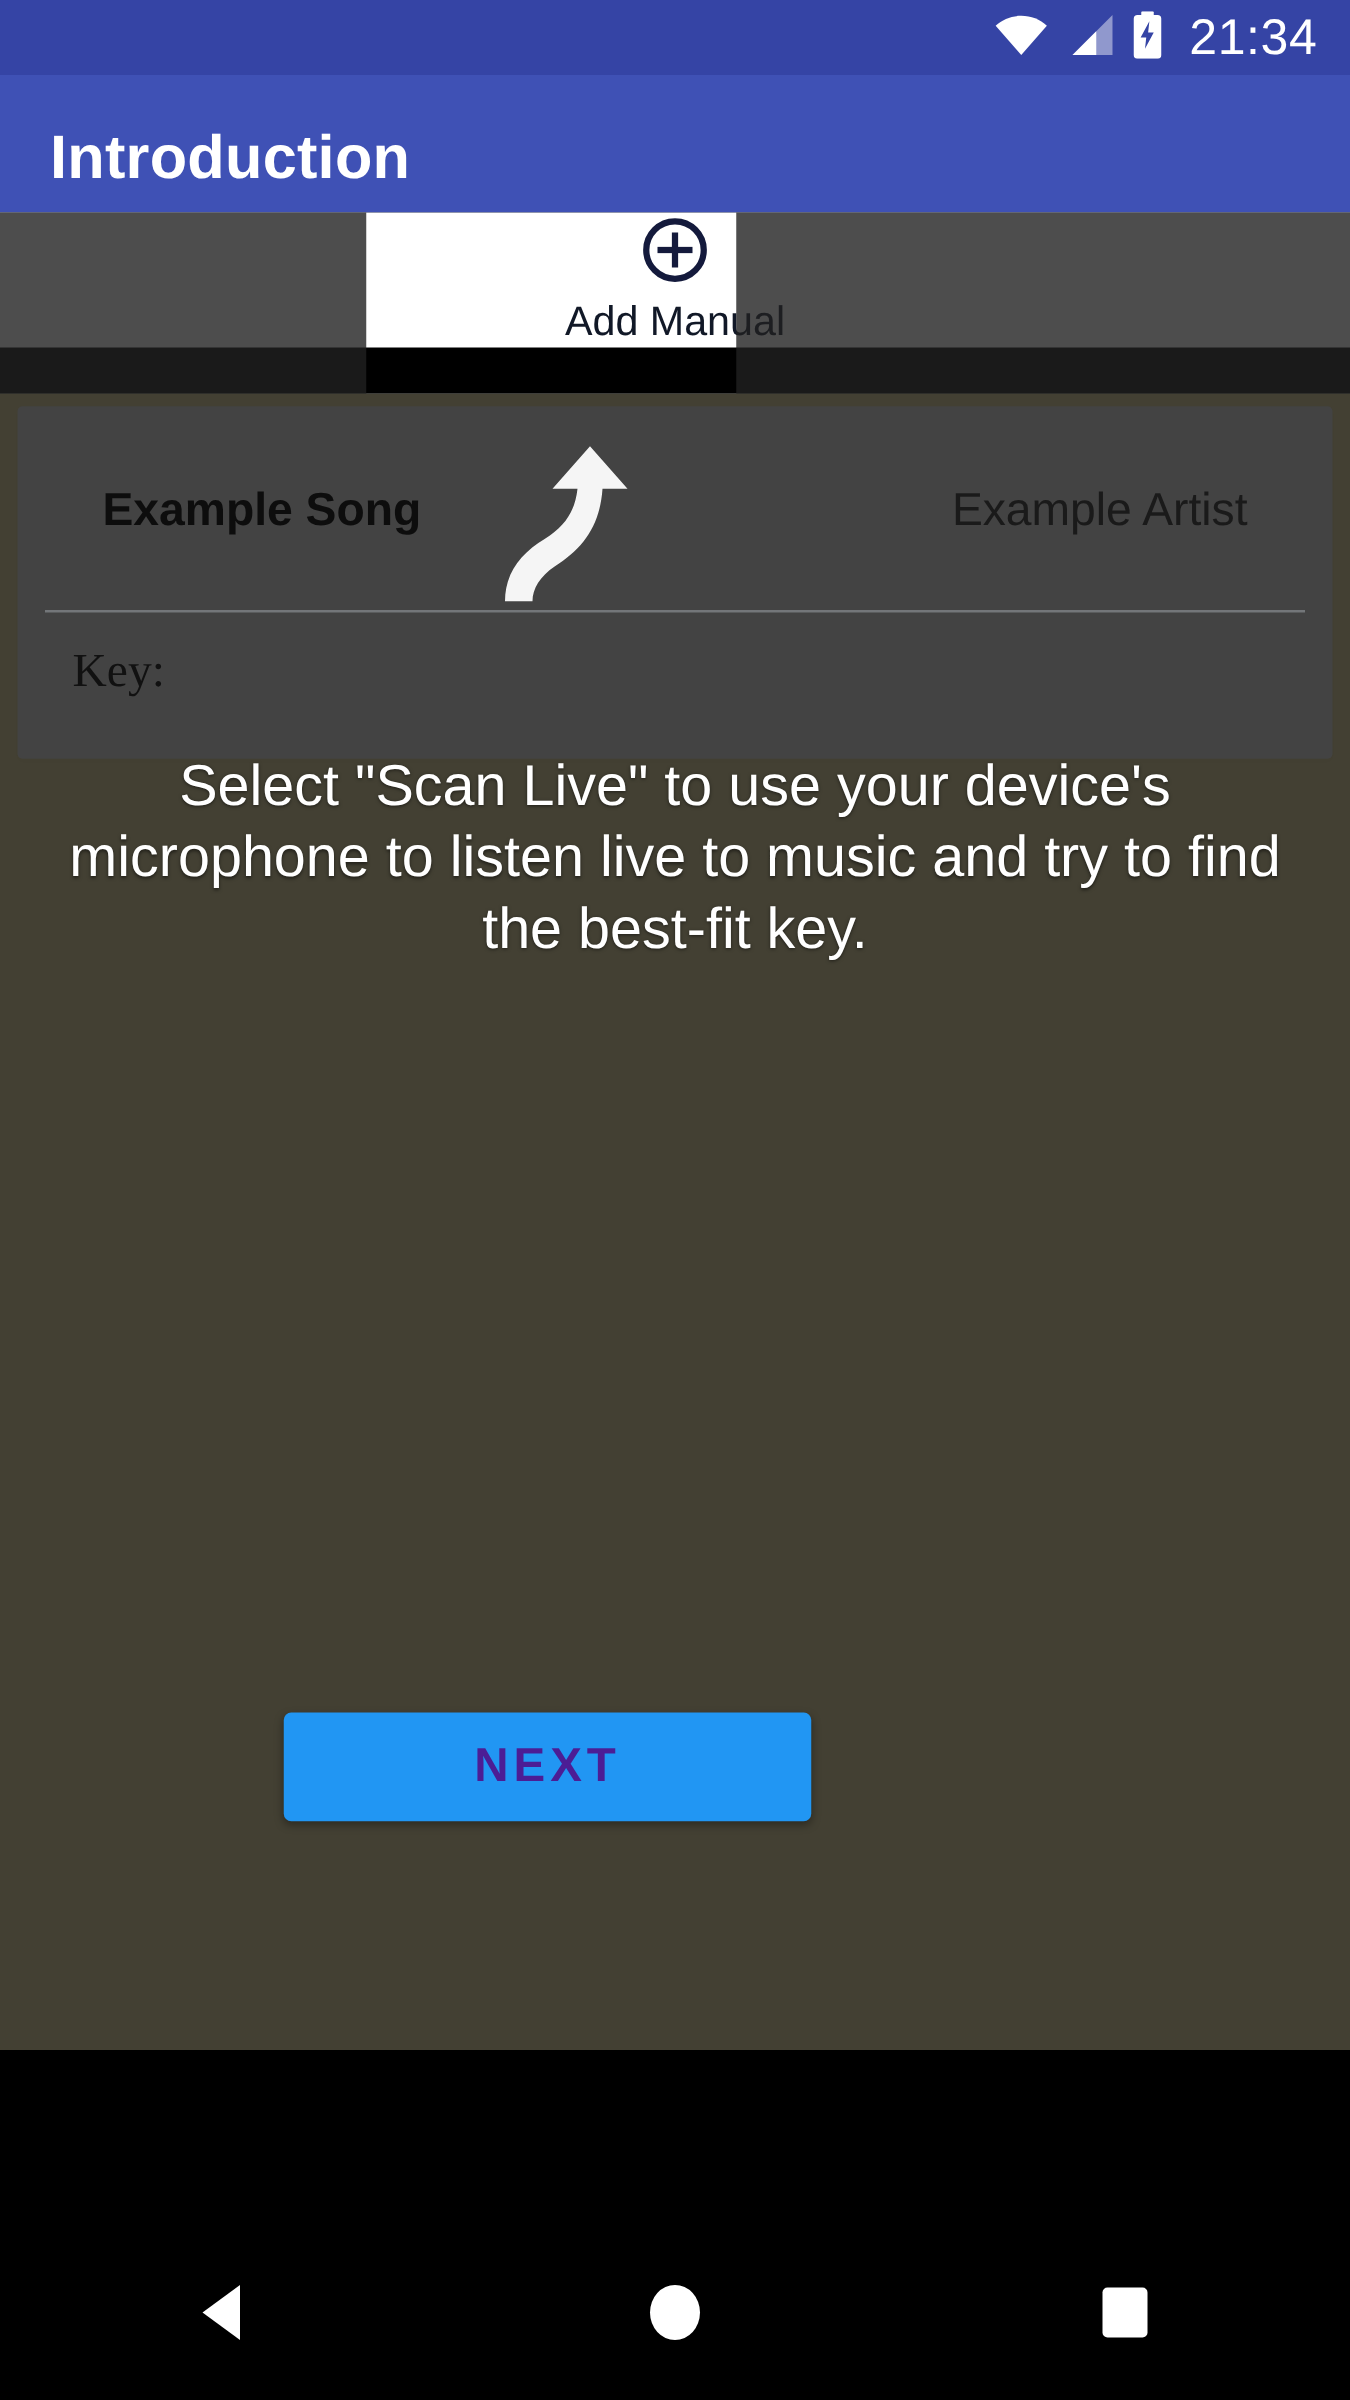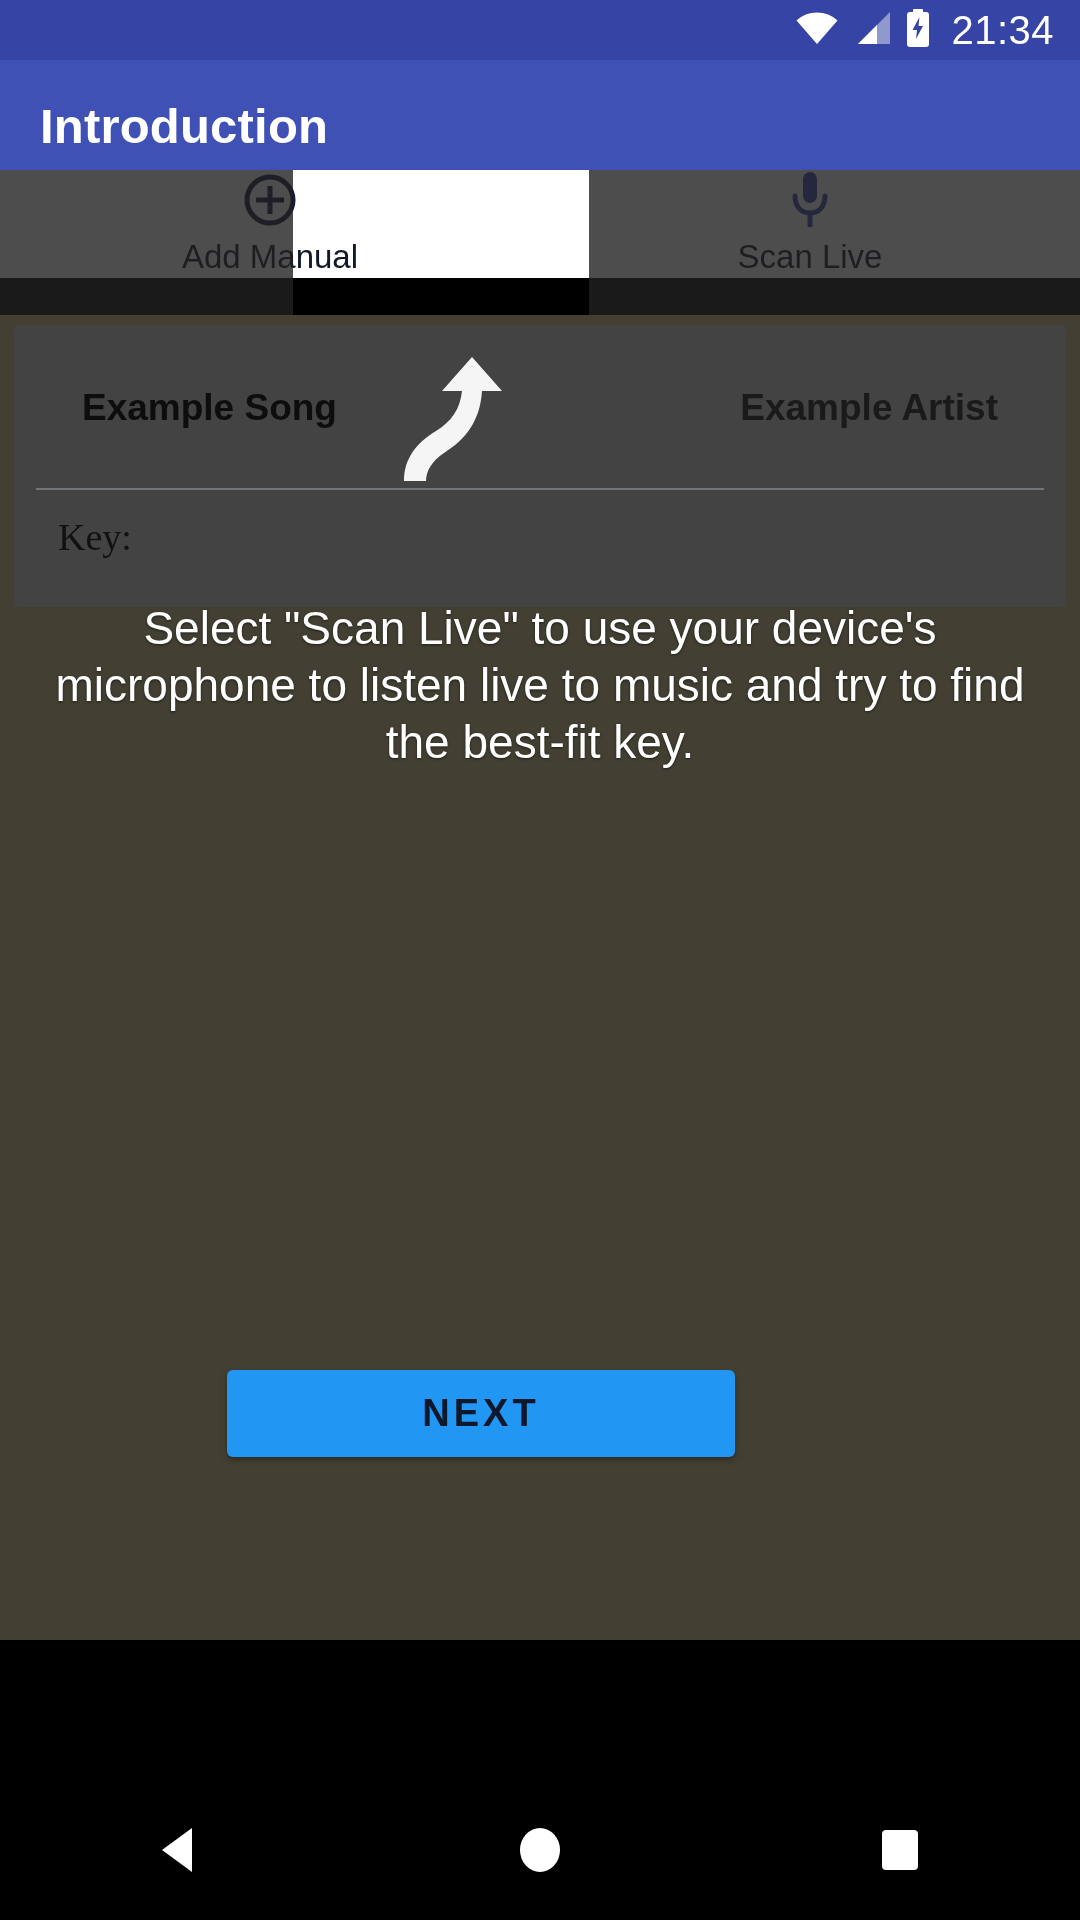--- a/index.html
+++ b/index.html
@@ -56,21 +56,21 @@
     position:absolute; left:14px; top:10px; width:1052px; height:282px;
     background:#ffffff; border-radius:4px;
     box-shadow:0 2px 6px rgba(0,0,0,.28);
   }
   .card-row{
     position:absolute; left:0; top:0; width:100%; height:165px;
     display:flex; align-items:center; justify-content:space-between;
     padding:0 68px;
   }
   .song-title{ font-size:37px; font-weight:700; color:#0d0d0d; }
-  .song-artist{ font-size:37px; font-weight:700; color:#1a1a1a; }
+  .song-artist{ font-size:37px; font-weight:400; color:#1a1a1a; }
   .card-divider{
     position:absolute; left:22px; top:163px; width:1008px; height:2px;
     background:#9aa0a6; opacity:.55;
   }
   .key-row{
     position:absolute; left:44px; top:190px; font-size:38px; color:#111;font-family:Liberation Serif, serif;
   }
 
   
   .scrim{
@@ -96,23 +96,23 @@
   
   .instruction{
     position:absolute; left:55px; top:600px; width:970px;
     text-align:center; color:#ffffff;
     font-size:46px; line-height:57px; font-weight:400;
     text-shadow:0 1px 3px rgba(0,0,0,.55);
   }
 
   
   .next-btn{
-    position:absolute; left:227px; top:1370px; width:508px; height:87px;
+    position:absolute; left:227px; top:1370px; width:422px; height:87px;
     background:#2196F3; border:none; border-radius:6px;
-    color:#0f172a; font-size:38px; font-weight:700; letter-spacing:4px;
+    color:#4c1d95; font-size:38px; font-weight:700; letter-spacing:4px;
     box-shadow:0 3px 7px rgba(0,0,0,.35);
     display:flex; align-items:center; justify-content:center;
     font-family:"Liberation Sans", sans-serif; cursor:pointer;
   }
 
   
   .navbar{
     position:absolute; left:0; top:1784px; width:1080px; height:136px;
     background:#000000; display:flex; align-items:center;
   }
@@ -155,30 +155,20 @@
       <span class="tab-icon">
         <svg width="56" height="56" viewBox="0 0 56 56">
           <circle cx="28" cy="28" r="23" fill="none" stroke="#141A3C" stroke-width="5"></circle>
           <rect x="25.5" y="14" width="5" height="28" fill="#141A3C"></rect>
           <rect x="14" y="25.5" width="28" height="5" fill="#141A3C"></rect>
         </svg>
       </span>
       <span class="tab-label">Add Manual</span>
     </div>
 
-    <div class="tab">
-      <span class="tab-icon">
-        <svg width="48" height="62" viewBox="0 0 48 62">
-          <rect x="17" y="3" width="14" height="31" rx="7" fill="#3949AB"></rect>
-          <path d="M9 27 C9 38 15.5 44 24 44 C32.5 44 39 38 39 27" fill="none" stroke="#3949AB" stroke-width="5" stroke-linecap="round"></path>
-          <rect x="21.5" y="43" width="5" height="15" fill="#3949AB"></rect>
-        </svg>
-      </span>
-      <span class="tab-label">Scan Live</span>
-    </div>
 
   </div>
 
   <div class="content">
     <div class="card">
       <div class="card-row">
         <span class="song-title">Example Song</span>
         <span class="song-artist">Example Artist</span>
       </div>
       <div class="card-divider"></div>

